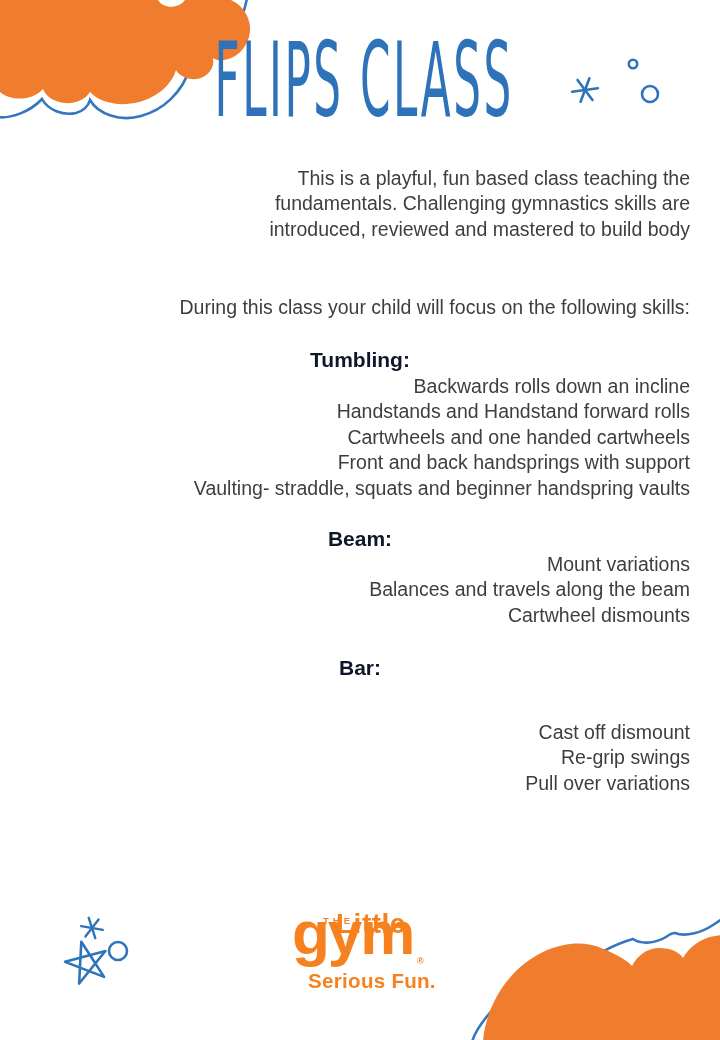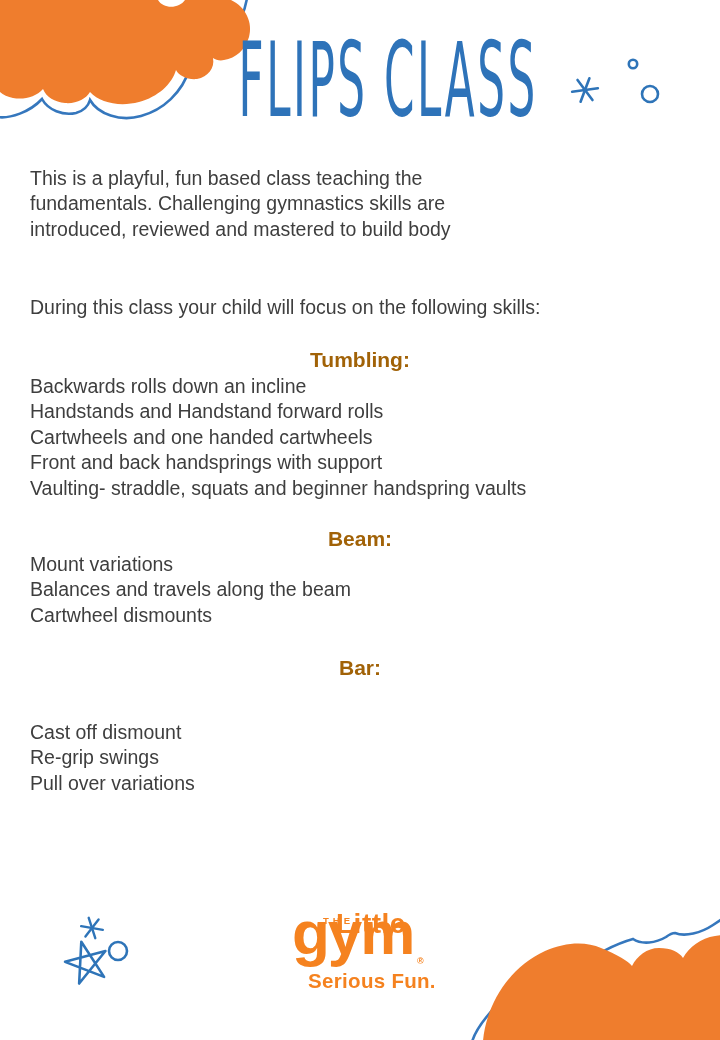--- a/index.html
+++ b/index.html
@@ -13,46 +13,46 @@
     color:#3e3e3e;
   }
   .deco{position:absolute;pointer-events:none;}
   .cloud-tl{top:0;left:0;}
   .cloud-br{bottom:0;right:0;}
   .sparkles-tr{top:48px;left:560px;}
   .sparkles-bl{top:905px;left:40px;}
 
   .title-wrap{
     position:absolute;top:28px;left:0;right:0;
-    text-align:center;padding-left:32px;
+    text-align:center;padding-left:8px;
   }
   .title{
     display:inline-block;
     font-family:"DejaVu Sans",sans-serif;
     font-size:104px;line-height:1;
     letter-spacing:6px;
     color:#2e73b9;
     transform:scaleX(0.42);
     transform-origin:center top;
     white-space:nowrap;
   }
 
   .textblock{
     position:absolute;left:30px;right:30px;
-    text-align:left;
+    text-align:right;
     font-size:19.5px;line-height:25.4px;
     color:#3e3e3e;
   }
   .intro{top:166px;}
   .during{top:295px;}
   .sec-heading{
     position:absolute;left:30px;right:30px;
     text-align:center;
     font-size:21px;line-height:26px;font-weight:bold;
-    color:#a16207;
+    color:#0f172a;
   }
   .h-tumbling{top:347px;}
   .items-tumbling{top:374px;}
   .h-beam{top:526px;}
   .items-beam{top:552px;}
   .h-bar{top:655px;}
   .items-bar{top:720px;}
   .closing{top:779px;}
 
   .logo{

